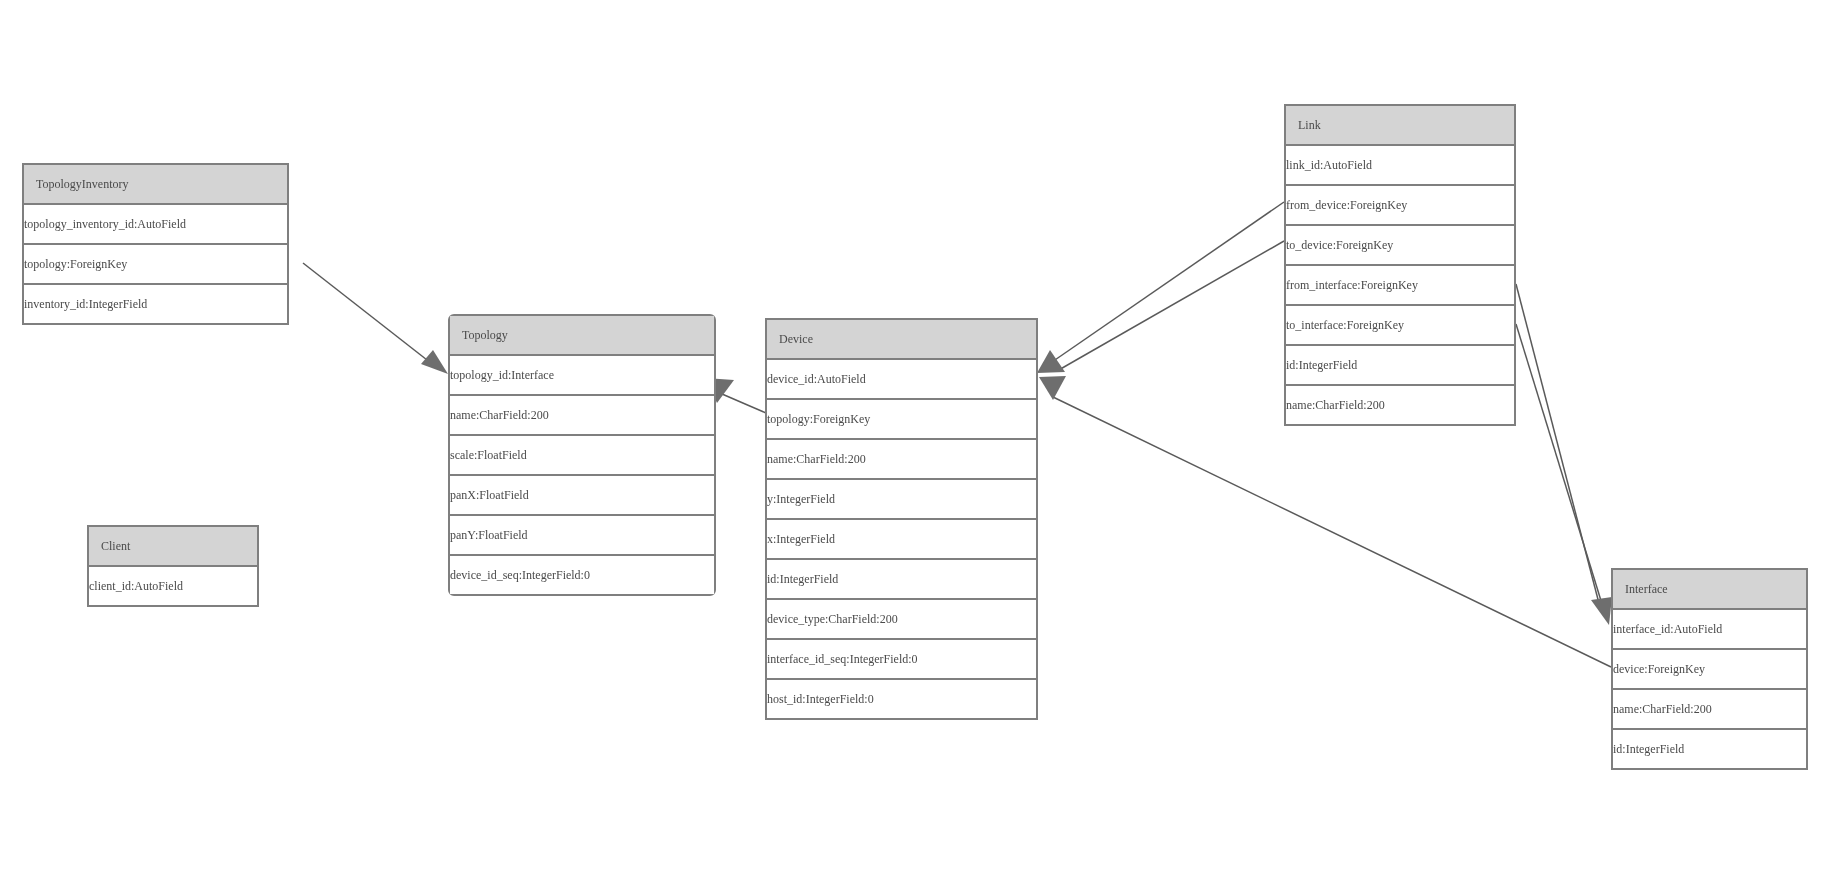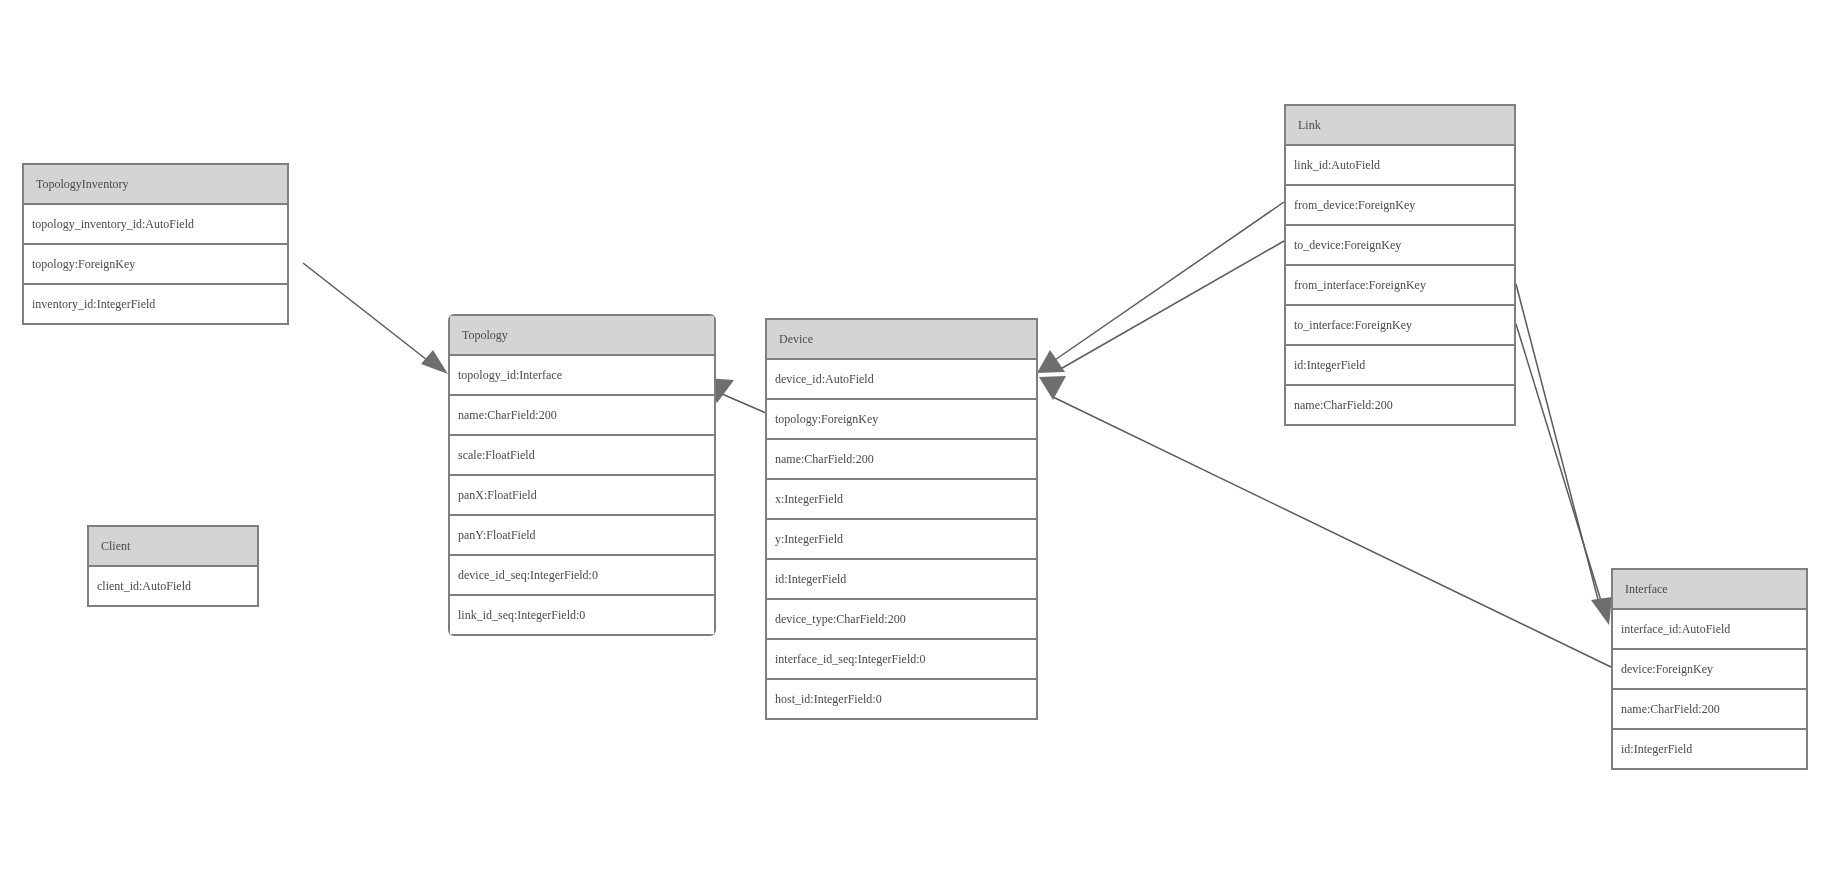--- a/index.html
+++ b/index.html
@@ -51,21 +51,21 @@
     background:var(--header-fill);
     padding-left:12px;
     box-sizing:border-box;
     white-space:nowrap;
     overflow:hidden;
   }
   .entity .row{
     height:40px;
     line-height:38px;
     border-top:2px solid var(--border);
-    padding-left:8px;
+    padding-left:0;
     box-sizing:border-box;
     white-space:nowrap;
     overflow:hidden;
     background:var(--row-fill);
   }
 </style>
 </head>
 <body>
 
 <div class="canvas">
@@ -115,35 +115,34 @@
   </div>
 
   <div class="entity" style="left:448px;top:314px;width:268px;border-radius:6px;">
     <div class="hdr">Topology</div>
     <div class="row">topology_id:Interface</div>
     <div class="row">name:CharField:200</div>
     <div class="row">scale:FloatField</div>
     <div class="row">panX:FloatField</div>
     <div class="row">panY:FloatField</div>
     <div class="row">device_id_seq:IntegerField:0</div>
-    <div class="row">link_id_seq:IntegerField:0</div>
   </div>
 
   <div class="entity" style="left:87px;top:525px;width:172px;">
     <div class="hdr">Client</div>
     <div class="row">client_id:AutoField</div>
   </div>
 
   <div class="entity" style="left:765px;top:318px;width:273px;">
     <div class="hdr">Device</div>
     <div class="row">device_id:AutoField</div>
     <div class="row">topology:ForeignKey</div>
     <div class="row">name:CharField:200</div>
+    <div class="row">y:IntegerField</div>
     <div class="row">x:IntegerField</div>
-    <div class="row">y:IntegerField</div>
     <div class="row">id:IntegerField</div>
     <div class="row">device_type:CharField:200</div>
     <div class="row">interface_id_seq:IntegerField:0</div>
     <div class="row">host_id:IntegerField:0</div>
   </div>
 
   <div class="entity" style="left:1284px;top:104px;width:232px;">
     <div class="hdr">Link</div>
     <div class="row">link_id:AutoField</div>
     <div class="row">from_device:ForeignKey</div>

